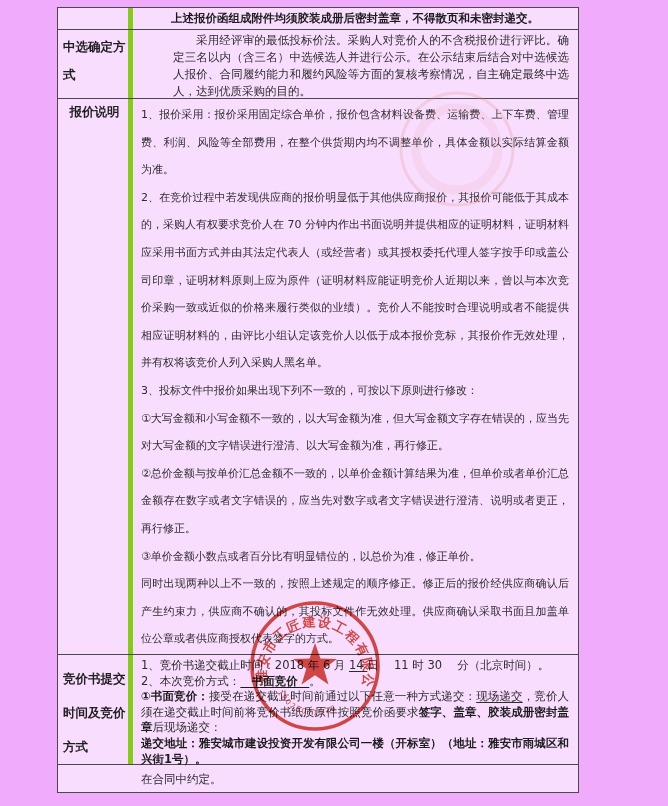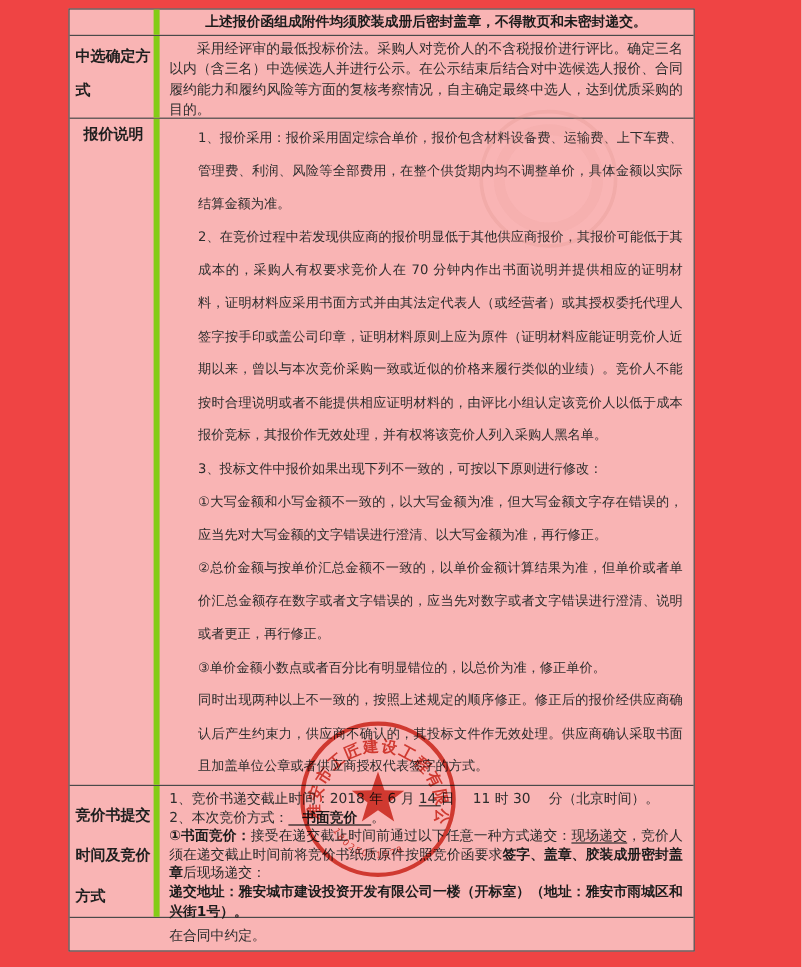--- a/index.html
+++ b/index.html
@@ -1,37 +1,37 @@
 <!DOCTYPE html>
 <html><head>
 <meta charset="utf-8">
 <style>
   html,body{margin:0;padding:0;background:#ffffff;}
   .page{
     position:relative;width:668px;height:806px;overflow:hidden;
-    background:#ef4444;color:#2d2d2d;
+    background:#f0abfc;color:#2d2d2d;
     font-family:"DejaVu Sans","Liberation Sans",sans-serif;
   }
   .tbl{
     position:absolute;left:57px;top:7px;width:522px;
     border:1.5px solid #4a4a4a;box-sizing:border-box;background:rgba(255,255,255,.6);
   }
   .row{display:flex;border-top:1px solid #4a4a4a;box-sizing:border-box;}
   .row.first{border-top:none;}
   .c1{width:75px;flex:0 0 75px;border-right:5px solid #84cc16;box-sizing:border-box;
       padding:0 2px 0 5px;}
   .c2{flex:1;box-sizing:border-box;padding:0 9px 0 8px;text-align:justify;}
-  .r1{height:21px;} .r2{height:69px;} .r3{height:556px;gap:24px;} .r4{height:110px;} .r5{height:28px;}
+  .r1{height:21px;} .r2{height:69px;} .r3{height:556px;} .r4{height:110px;} .r5{height:28px;}
   .hdr{font-weight:bold;font-size:12.5px;color:#1f1f1f;line-height:28px;}
   .hdr2{padding-top:3px;}
   .hdr3{padding-top:4px;text-align:center;line-height:18px;}
   .hdr4{padding-top:7px;line-height:34px;}
   .hdr5{padding-top:5px;line-height:18px;margin-top:47px;}
   .note{font-weight:bold;font-size:11.5px;line-height:19px;padding-top:1px;text-align:center;color:#1c1c1c;}
-  .body2{font-size:11.5px;line-height:17px;padding-top:2px;text-indent:2em;}
+  .body2{font-size:11.5px;line-height:17px;padding-top:2px;text-indent:2em;margin-left:32px;}
   .body3{font-size:11px;line-height:27.6px;padding-top:2px;}
   .body3 p{margin:0;padding:0;}
   .body4{font-size:11.5px;line-height:15.6px;padding-top:3px;}
   .body4 .para{margin:0;}
   .body5{font-size:11.5px;line-height:16px;padding-top:6px;}
   .u{text-decoration:underline;text-underline-offset:2px;}
   b,.bold{font-weight:bold;color:#1c1c1c;}
   .seal{position:absolute;left:0;top:0;pointer-events:none;mix-blend-mode:multiply;opacity:.88;}
   .ghost{position:absolute;left:0;top:0;pointer-events:none;opacity:.8;}
 </style>

